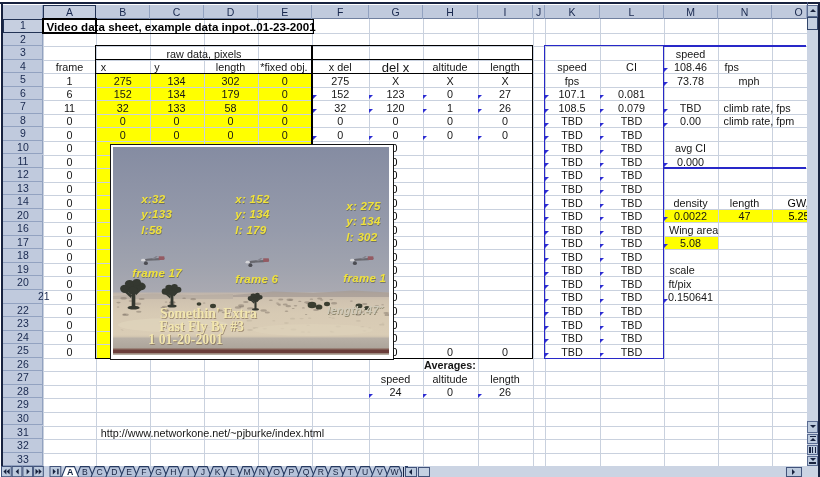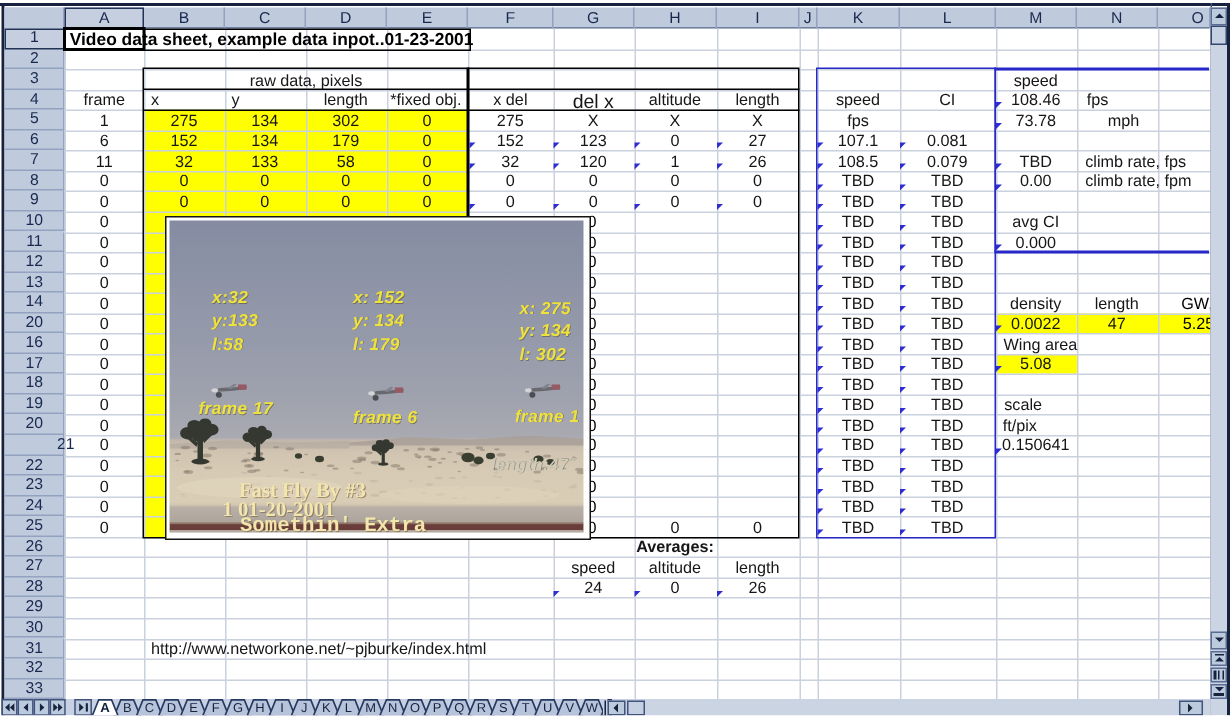--- a/index.html
+++ b/index.html
@@ -623,21 +623,21 @@
         <div style="position:absolute;left:122.5px;top:45.6px;font-size:11.5px;color:#f0e23c;font-weight:bold;font-style:italic;letter-spacing:0.3px;white-space:nowrap;text-shadow:0.5px 0.5px 0 rgba(60,60,30,0.45);">x: 152</div>
         <div style="position:absolute;left:122.5px;top:61.1px;font-size:11.5px;color:#f0e23c;font-weight:bold;font-style:italic;letter-spacing:0.3px;white-space:nowrap;text-shadow:0.5px 0.5px 0 rgba(60,60,30,0.45);">y: 134</div>
         <div style="position:absolute;left:122.5px;top:76.6px;font-size:11.5px;color:#f0e23c;font-weight:bold;font-style:italic;letter-spacing:0.3px;white-space:nowrap;text-shadow:0.5px 0.5px 0 rgba(60,60,30,0.45);">l: 179</div>
         <div style="position:absolute;left:233.5px;top:52.6px;font-size:11.5px;color:#f0e23c;font-weight:bold;font-style:italic;letter-spacing:0.3px;white-space:nowrap;text-shadow:0.5px 0.5px 0 rgba(60,60,30,0.45);">x: 275</div>
         <div style="position:absolute;left:233.5px;top:68.1px;font-size:11.5px;color:#f0e23c;font-weight:bold;font-style:italic;letter-spacing:0.3px;white-space:nowrap;text-shadow:0.5px 0.5px 0 rgba(60,60,30,0.45);">y: 134</div>
         <div style="position:absolute;left:233.5px;top:83.6px;font-size:11.5px;color:#f0e23c;font-weight:bold;font-style:italic;letter-spacing:0.3px;white-space:nowrap;text-shadow:0.5px 0.5px 0 rgba(60,60,30,0.45);">l: 302</div>
         <div style="position:absolute;left:19.5px;top:119.6px;font-size:11.5px;color:#f0e23c;font-weight:bold;font-style:italic;letter-spacing:0.3px;white-space:nowrap;text-shadow:0.5px 0.5px 0 rgba(60,60,30,0.45);">frame 17</div>
         <div style="position:absolute;left:122.5px;top:125.6px;font-size:11.5px;color:#f0e23c;font-weight:bold;font-style:italic;letter-spacing:0.3px;white-space:nowrap;text-shadow:0.5px 0.5px 0 rgba(60,60,30,0.45);">frame 6</div>
         <div style="position:absolute;left:230.5px;top:124.6px;font-size:11.5px;color:#f0e23c;font-weight:bold;font-style:italic;letter-spacing:0.3px;white-space:nowrap;text-shadow:0.5px 0.5px 0 rgba(60,60,30,0.45);">frame 1</div>
         <div style="position:absolute;left:214.5px;top:156.6px;font-size:11.0px;color:#cfcaba;font-weight:bold;font-style:italic;letter-spacing:0.3px;white-space:nowrap;text-shadow:0.5px 0.5px 0 rgba(60,60,30,0.45);">length:47˝</div>
-        <div style="position:absolute;left:47.2px;top:159.4px;font-size:13.8px;color:#f2e6ae;font-family:Liberation Mono, monospace;font-weight:bold;white-space:nowrap;text-shadow:0.7px 0.7px 0 rgba(110,85,60,0.55);margin-top:38px;">Somethin' Extra</div>
+        <div style="position:absolute;left:47.2px;top:159.4px;font-size:13.8px;color:#f2e6ae;font-family:Liberation Serif, serif;font-weight:bold;white-space:nowrap;text-shadow:0.7px 0.7px 0 rgba(110,85,60,0.55);">Somethin' Extra</div>
         <div style="position:absolute;left:46.5px;top:172.3px;font-size:13.8px;color:#f2e6ae;font-family:'Liberation Serif',serif;font-weight:bold;white-space:nowrap;text-shadow:0.7px 0.7px 0 rgba(110,85,60,0.55);">Fast Fly By #3</div>
         <div style="position:absolute;left:35.5px;top:185.3px;font-size:13.8px;color:#f2e6ae;font-family:'Liberation Serif',serif;font-weight:bold;white-space:nowrap;text-shadow:0.7px 0.7px 0 rgba(110,85,60,0.55);">1 01-20-2001</div>
       </div>
     </div>
     <div style="position:absolute;left:806.50px;top:2.30px;width:0.90px;height:474.70px;background:#44517a"></div>
     <div style="position:absolute;left:807.40px;top:4.50px;width:10.60px;height:461.70px;background:#cbd4e3"></div>
     <div style="position:absolute;left:807.40px;top:4.50px;width:10.60px;height:12.00px;background:#bccadd;border:1px solid #5a6c92;"></div>
     <div style="position:absolute;left:807.4px;top:4.50px;width:10.6px;height:12.00px;display:flex;align-items:center;justify-content:center;">
       <div style="width:0;height:0;border-left:3px solid transparent;border-right:3px solid transparent;border-bottom:3.8px solid #17223f"></div>
     </div>

